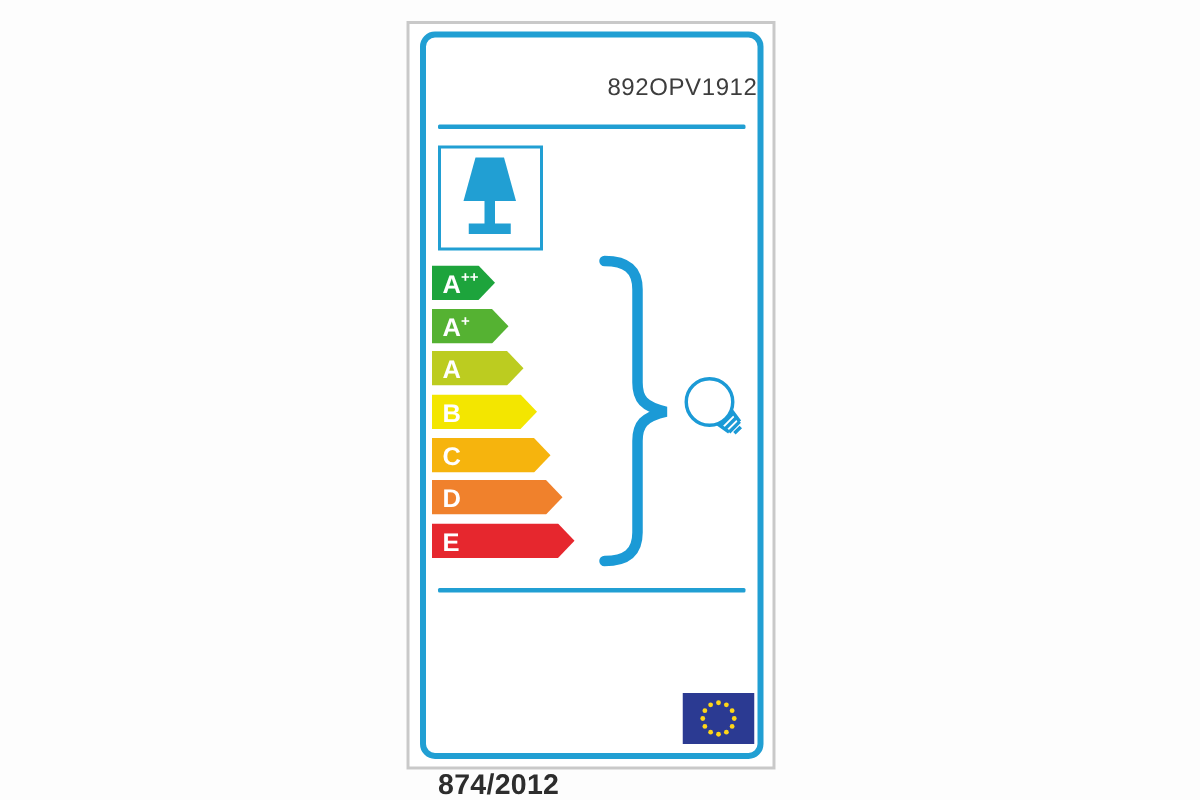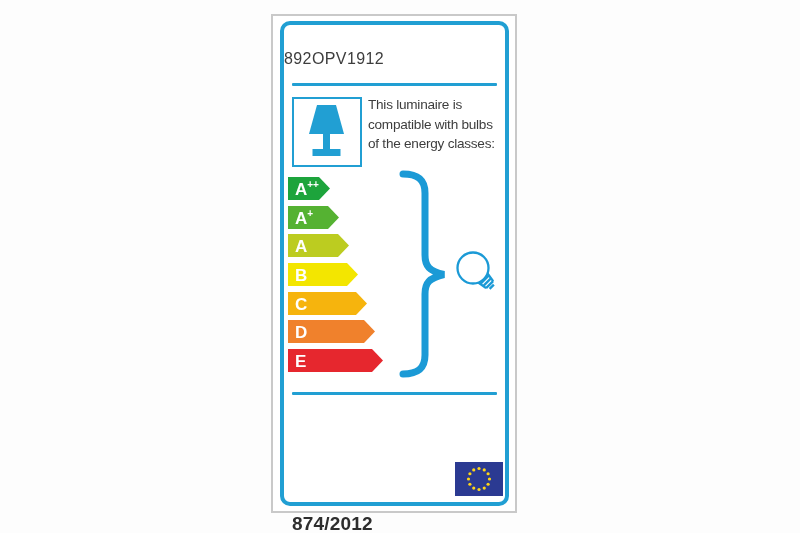--- a/index.html
+++ b/index.html
@@ -27,21 +27,21 @@
     left: 7px; top: 5px;
     width: 229px; height: 485px;
     border: 4px solid var(--accent, #219fd3);
     border-radius: 10px;
     background: #ffffff;
   }
 
   .model {
     position: absolute;
     left: 0; top: 25px; width: 100%;
-    text-align: left;
+    text-align: right;
     font-size: 16px;
     letter-spacing: 0.4px;
     color: var(--text-dark, #3d3d3d);
   }
 
   .divider {
     position: absolute;
     left: 8px; width: 205px; height: 3px;
     background: var(--accent, #219fd3);
     border-radius: 1px;
@@ -109,25 +109,20 @@
       <div class="lampbox">
         <svg width="65" height="65" viewBox="0 0 65 65">
           <g fill="#219fd3">
             <polygon points="23,6 42,6 50,35 15,35"></polygon>
             <rect x="29" y="35" width="7" height="16"></rect>
             <rect x="18.5" y="50" width="28" height="7"></rect>
           </g>
         </svg>
       </div>
 
-      <div class="desc">
-        <div>This luminaire is</div>
-        <div>compatible with bulbs</div>
-        <div>of the energy classes:</div>
-      </div>
 
       <div class="arrows" id="arrows">
           <svg width="112" height="23" class="arrow-row">
             <polygon points="0,0 31,0 42,11.5 31,23 0,23" fill="#1da43c"></polygon>
             <text x="7" y="18" fill="#ffffff">A<tspan dy="-7" font-size="10">++</tspan></text>
           </svg>
           <svg width="112" height="23" class="arrow-row">
             <polygon points="0,0 40,0 51,11.5 40,23 0,23" fill="#55b232"></polygon>
             <text x="7" y="18" fill="#ffffff">A<tspan dy="-7" font-size="10">+</tspan></text>
           </svg>

